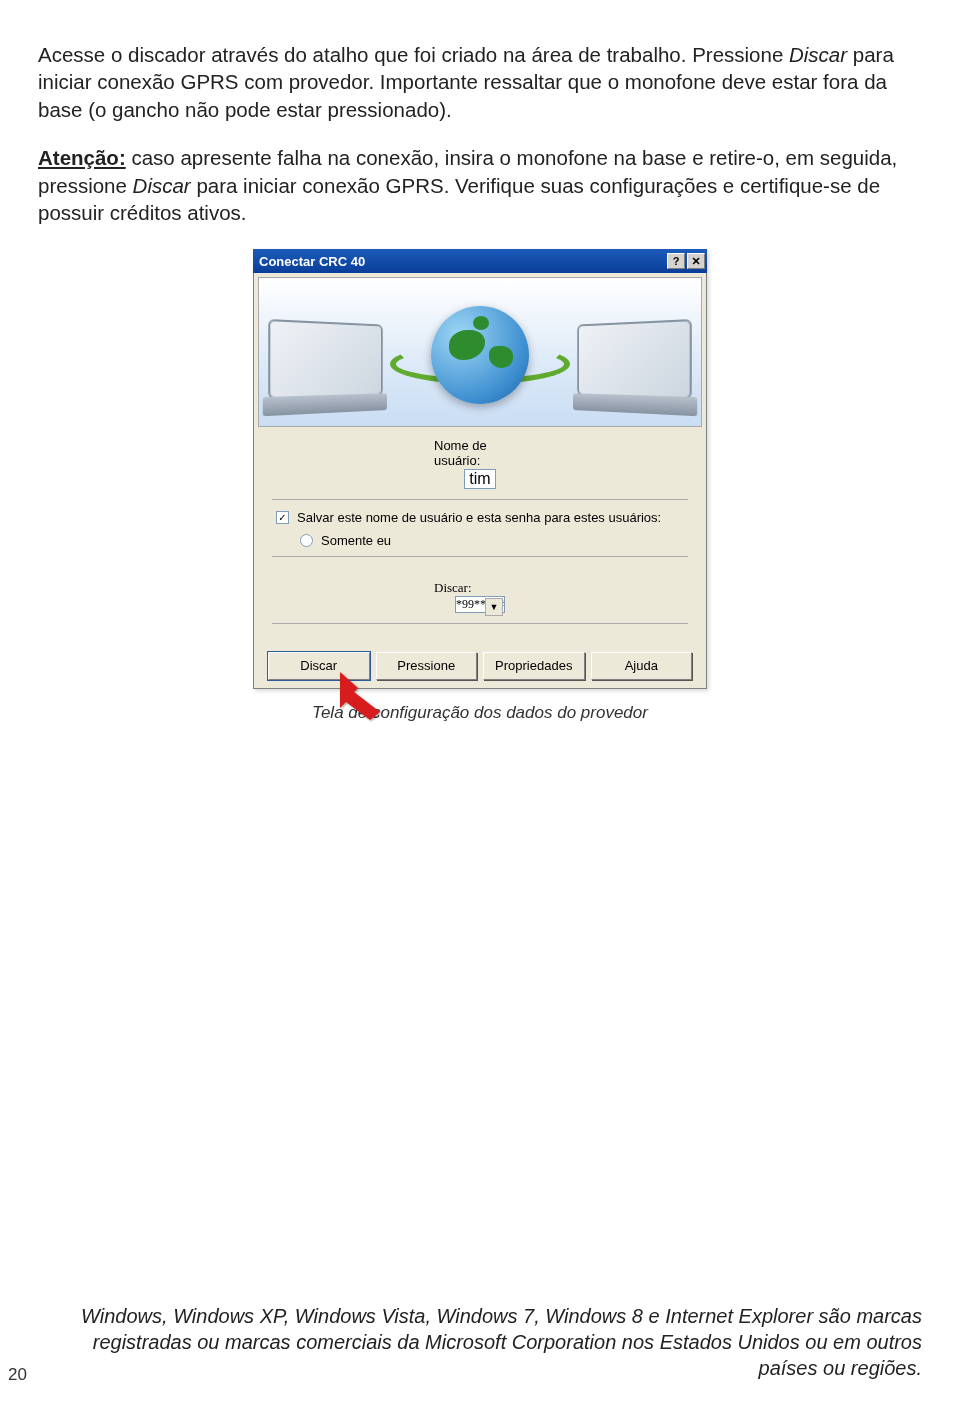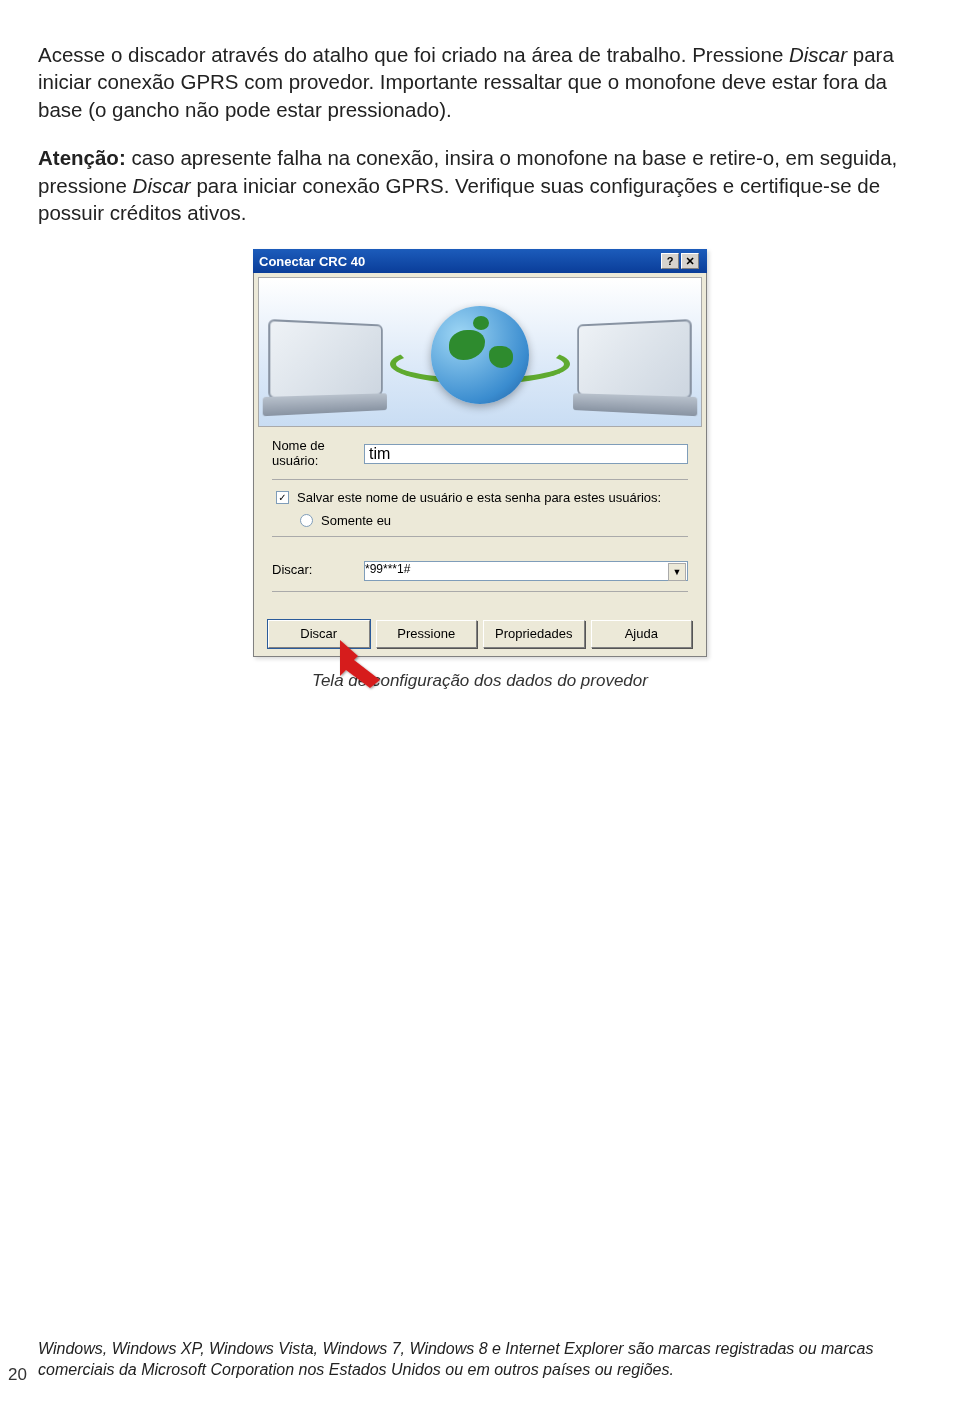--- a/index.html
+++ b/index.html
@@ -15,40 +15,40 @@
     box-sizing: border-box;
     height: 1403px;
     position: relative;
   }
   .body-text {
     font-size: 20.5px;
     line-height: 1.35;
     color: #222;
   }
   .italic { font-style: italic; }
-  .bold { font-weight: bold; }
+  .bold { font-weight: bold; text-decoration: underline; }
 
   .dialog-wrap {
     margin-top: 22px;
     display: flex;
     justify-content: center;
   }
   .dialog {
     width: 454px;
     box-shadow: 2px 2px 4px rgba(0,0,0,0.15);
     font-family: Tahoma, Arial, sans-serif;
     font-size: 13px;
     color: #000;
   }
   .titlebar {
     background: linear-gradient(to bottom, #1c5cbb 0%, #0a3d99 100%);
     height: 24px;
     display: flex;
     align-items: center;
-    padding: 0 8px 0 6px;
+    padding: 0 2px 0 6px;
     color: #fff;
     font-weight: bold;
     font-size: 13px;
     position: relative;
   }
   .titlebar-buttons {
     margin-left: auto;
     display: flex;
     gap: 2px;
   }
@@ -132,20 +132,21 @@
   .cont.b { width: 24px; height: 22px; right: 16px; top: 40px; border-radius: 40% 50% 50% 60%; }
   .cont.c { width: 16px; height: 14px; left: 42px; top: 10px; border-radius: 50%; }
 
   .form-area {
     padding: 12px 14px 10px 14px;
   }
   .row {
     display: flex;
     align-items: center;
     margin-bottom: 10px;
+    flex-direction: column;
   }
   .lab {
     width: 92px;
     font-size: 13px;
     line-height: 1.15;
     color: #000;
   }
   .inp {
     flex: 1;
     height: 20px;
@@ -246,22 +247,22 @@
     font-size: 17px;
     margin-top: 14px;
     color: #333;
   }
   .footer {
     position: absolute;
     bottom: 22px;
     left: 38px;
     right: 38px;
     font-style: italic;
-    font-size: 16px;
-    text-align: left;
+    font-size: 20px;
+    text-align: right;
     color: #222;
     line-height: 1.3;
   }
   .pagenum {
     position: absolute;
     bottom: 18px;
     left: 8px;
     font-size: 17px;
     color: #333;
   }
@@ -323,21 +324,21 @@
             <div class="chk">✓</div>
             <span>Salvar este nome de usuário e esta senha para estes usuários:</span>
           </div>
           <div class="rad-row">
             <div class="rad"></div>
             <span>Somente eu</span>
           </div>
 
           <div class="hr"></div>
 
-          <div class="row" style="margin-top:24px;">
+          <div class="row" style="margin-top:24px;font-family:Liberation Serif, serif;">
             <div class="lab">Discar:</div>
             <div class="combo">
               <span>*99***1#</span>
               <div class="combo-btn">
                 <span>▼</span>
               </div>
             </div>
           </div>
 
           <div class="hr"></div>

